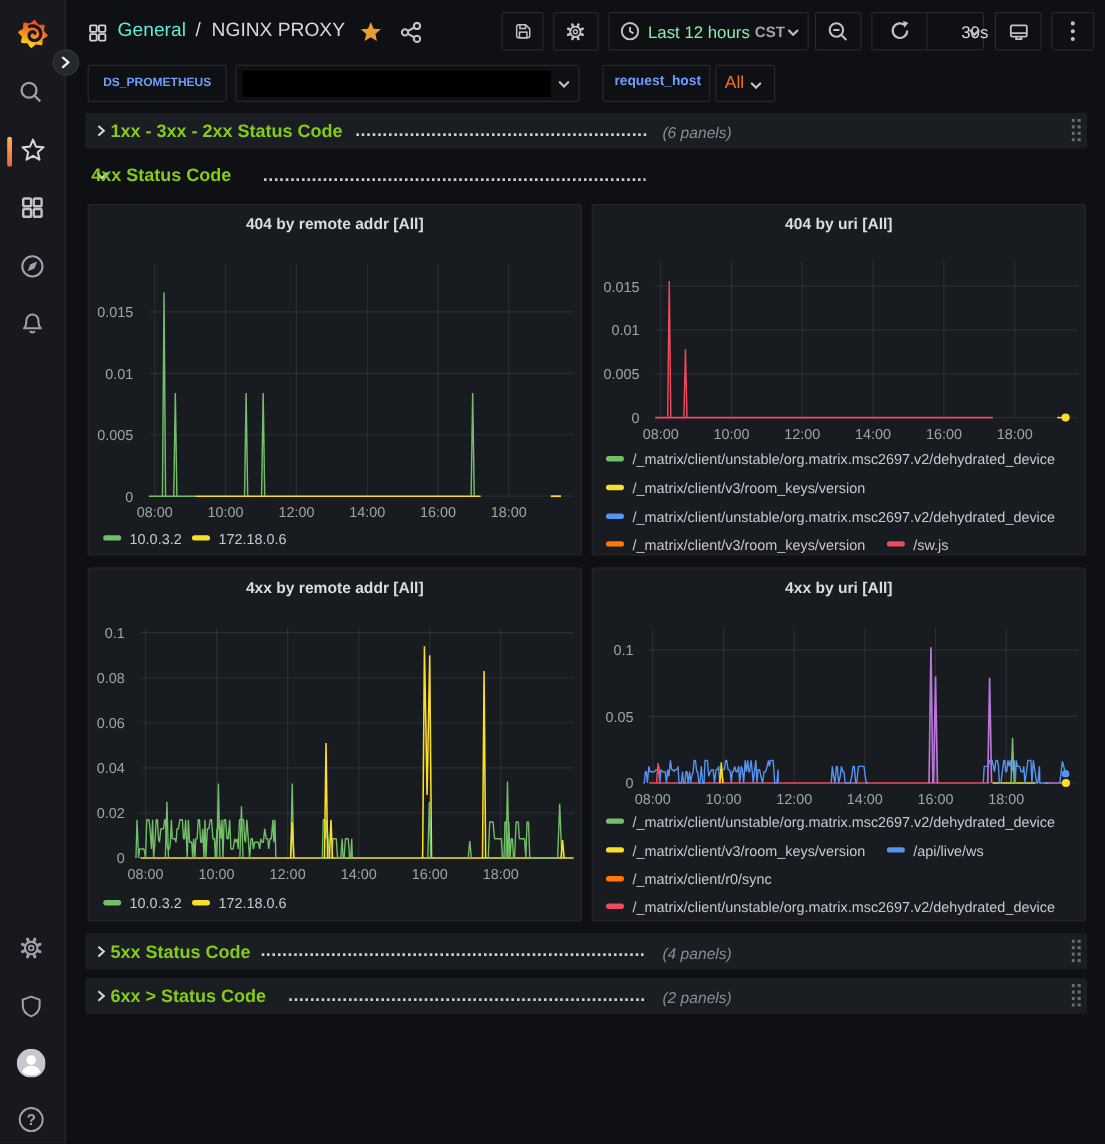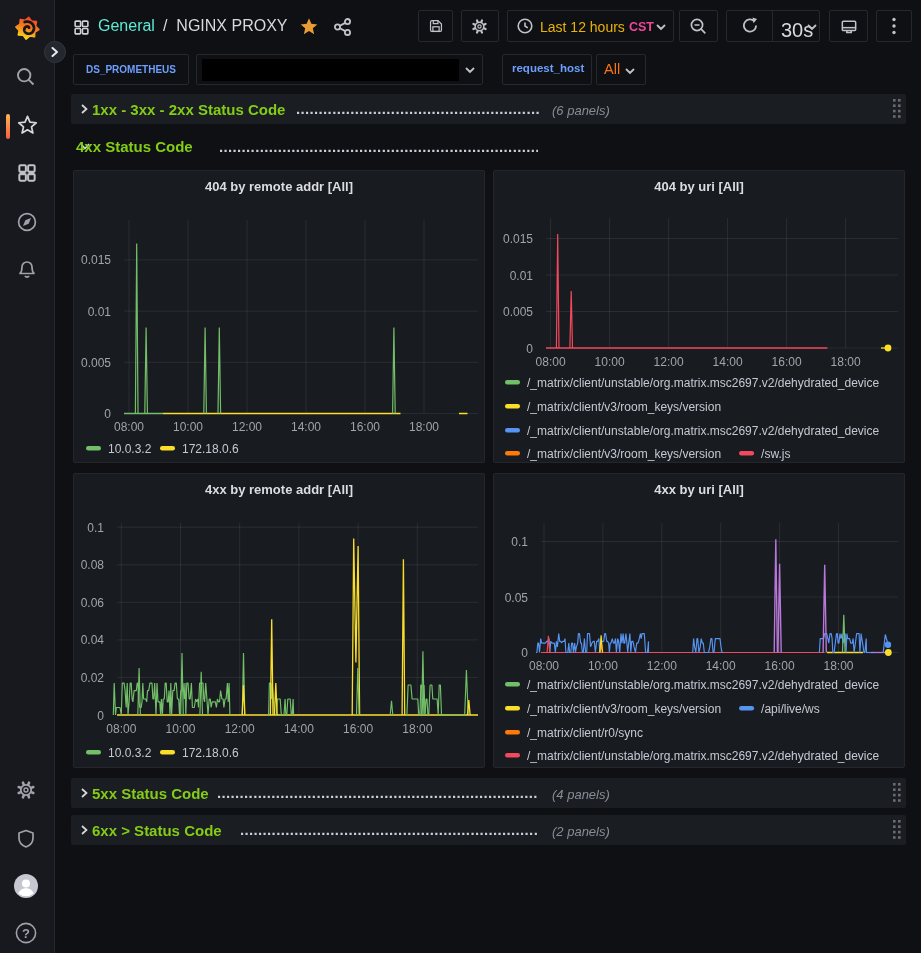--- a/index.html
+++ b/index.html
@@ -129,41 +129,41 @@
     <circle cx="9" cy="9" r="5.2" fill="none" stroke="#c0c2c9" stroke-width="1.8"></circle>
     <circle cx="9" cy="9" r="2" fill="none" stroke="#c0c2c9" stroke-width="1.4"></circle>
   </svg>
 <div class="btn" style="left:507px;top:10px;width:167px;height:32px"></div>
 <svg style="position:absolute;left:517px;top:18px;" width="16" height="16" viewBox="0 0 16 16" xmlns="http://www.w3.org/2000/svg">
     <g stroke="#c0c2c9" stroke-width="1.6" fill="none">
       <circle cx="8" cy="8" r="6.8"></circle>
       <path d="M8 4.4 V8 L10.8 9.8"></path>
     </g>
   </svg>
-<div class="abs" style="left:540px;top:19px;font-size:14px;color:#eab308">Last 12 hours</div>
-<div class="abs" style="left:629px;top:20px;font-size:12.5px;font-weight:bold;color:#ec4899">CST</div>
+<div class="abs" style="left:540px;top:19px;font-size:14px;color:#86efac">Last 12 hours</div>
+<div class="abs" style="left:629px;top:20px;font-size:12.5px;font-weight:bold;color:#a3a3a3">CST</div>
 <svg style="position:absolute;left:656px;top:23px;" width="10" height="8" viewBox="0 0 10 8" xmlns="http://www.w3.org/2000/svg">
     <path d="M1.5 2.5 L5 6 L8.5 2.5" stroke="#c0c2c9" stroke-width="1.8" fill="none" stroke-linecap="round"></path>
   </svg>
 <div class="btn" style="left:679px;top:10px;width:39px;height:32px"></div>
 <svg style="position:absolute;left:690px;top:18px;" width="17" height="17" viewBox="0 0 17 17" xmlns="http://www.w3.org/2000/svg">
     <g stroke="#c0c2c9" stroke-width="1.7" fill="none">
       <circle cx="7" cy="7" r="5.6"></circle>
       <path d="M4.5 7 h5 M11.2 11.2 L15.3 15.3"></path>
     </g>
   </svg>
 <div class="btn" style="left:726px;top:10px;width:94px;height:32px"></div>
 <div class="abs" style="left:772px;top:11px;width:1px;height:30px;background:#26282e"></div>
 <svg style="position:absolute;left:740px;top:17px;" width="17" height="17" viewBox="0 0 17 17" xmlns="http://www.w3.org/2000/svg">
     <g stroke="#c0c2c9" stroke-width="1.8" fill="none">
       <path d="M14.4 4.3 A6.1 6.1 0 1 0 16.1 8.5"></path>
     </g>
     <polygon points="12.6,0.6 17.0,1.9 13.5,6.2" fill="#c0c2c9"></polygon>
   </svg>
-<div class="abs" style="left:781px;top:19px;font-size:20px;color:#d8d9da">30s</div>
+<div class="abs" style="left:801px;top:19px;font-size:14px;color:#d8d9da">30s</div>
 <svg style="position:absolute;left:807px;top:23px;" width="10" height="8" viewBox="0 0 10 8" xmlns="http://www.w3.org/2000/svg">
     <path d="M1.5 2.5 L5 6 L8.5 2.5" stroke="#c0c2c9" stroke-width="1.8" fill="none" stroke-linecap="round"></path>
   </svg>
 <div class="btn" style="left:829px;top:10px;width:39px;height:32px"></div>
 <svg style="position:absolute;left:841px;top:19px;" width="16" height="15" viewBox="0 0 18 16" xmlns="http://www.w3.org/2000/svg">
     <g stroke="#c0c2c9" stroke-width="1.7" fill="none">
       <rect x="1.5" y="2" width="15" height="10.5" rx="1.2"></rect>
       <line x1="1.5" y1="9.3" x2="16.5" y2="9.3"></line>
       <path d="M6.5 12.5 v2.3 h5 v-2.3"></path>
     </g>

